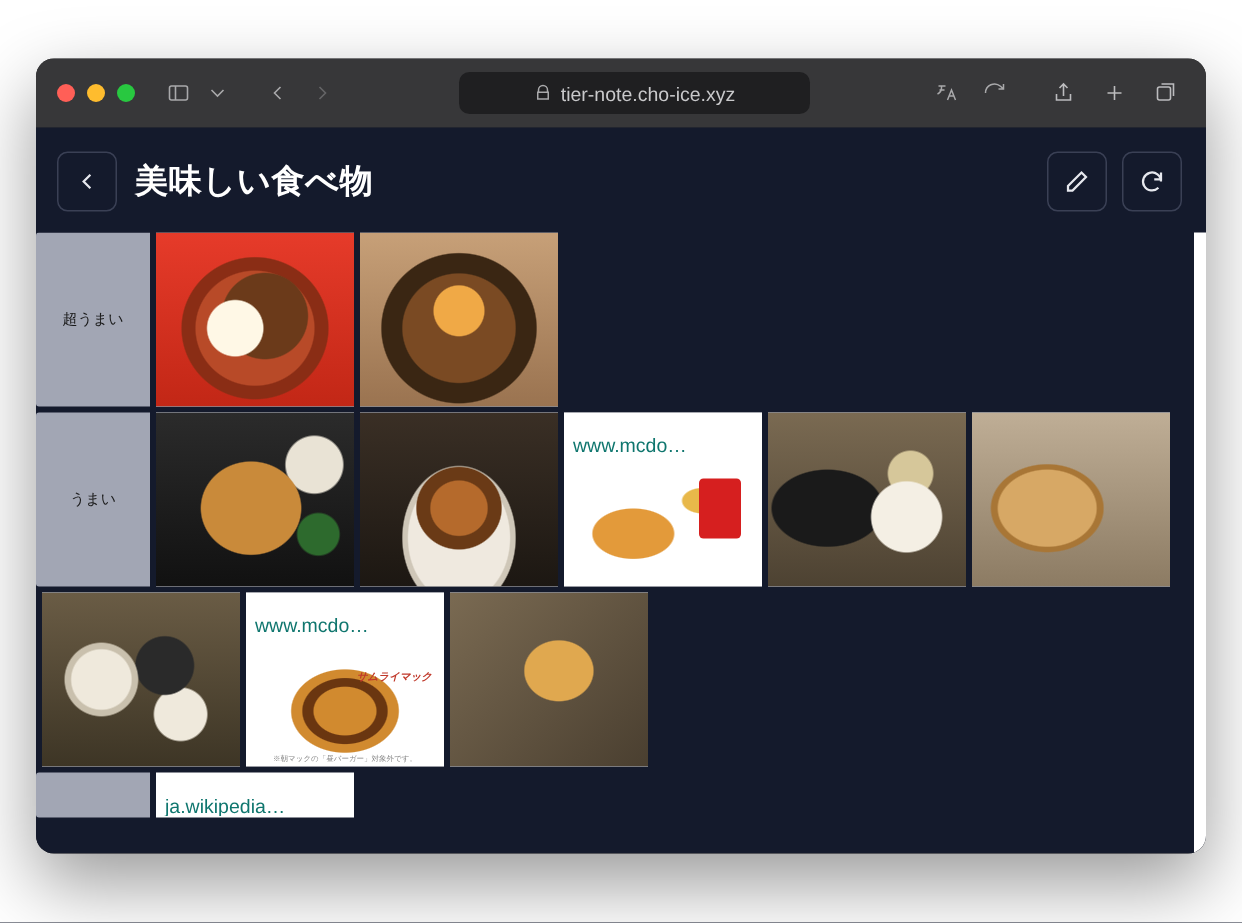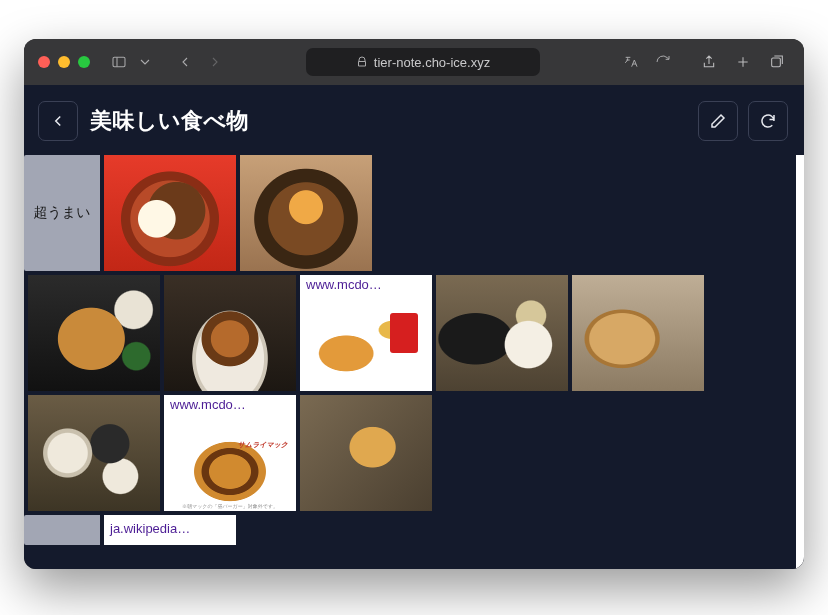--- a/index.html
+++ b/index.html
@@ -44,30 +44,30 @@
   }
   .back-btn svg, .icon-btn svg { width: 18px; height: 18px; stroke: currentColor; fill: none; stroke-width: 2; }
   .title { font-size: 22px; font-weight: 700; flex: 1; letter-spacing: 0.5px; }
   .hdr-actions { display:flex; gap:10px;}
 
   .tiers { position: absolute; left: 0; right: 8px; top: 70px; bottom: 0; overflow: hidden; }
   .tier-row { display: flex; margin-bottom: 4px; }
   .tier-label {
     width: 76px; min-height: 100px; background: #a2a6b4; color: #1a1a1a;
     display: flex; align-items: center; justify-content: center;
-    font-size: 14px; font-weight: 500; text-align: right; flex-shrink: 0;
+    font-size: 10px; font-weight: 500; text-align: right; flex-shrink: 0;
     border-top-left-radius: 2px; border-bottom-left-radius: 2px;
   }
   .tier-items { display: flex; gap: 0; }
   .card {
     width: 132px; height: 116px; background: #fff; margin-left: 4px;
     position: relative; display: flex; flex-direction: column; overflow: hidden;
   }
   .card .caption {
-    background: #fff; color: #4c1d95; font-size: 13px; padding: 2px 6px;
+    background: #fff; color: #0f766e; font-size: 13px; padding: 14px 6px;
     white-space: nowrap; overflow: hidden; text-overflow: ellipsis; height: 22px;
     border-bottom: 0;
   }
   .card .img { flex: 1; position: relative; overflow: hidden; }
   .card.no-caption .img { height: 100%; }
   .card.caption-top { }
   .card.caption-top .caption { order: -1; }
 
   
   .food {
@@ -240,20 +240,21 @@
               </div>
             </div>
             <div class="card no-caption">
               <div class="img">
                 <div class="food f-gyudon"></div>
               </div>
             </div>
           </div>
         </div>
         <div class="tier-row">
+          <div class="tier-label">うまい</div>
           <div class="tier-items">
             <div class="card no-caption">
               <div class="img">
                 <div class="food f-tonkatsu"></div>
               </div>
             </div>
             <div class="card no-caption">
               <div class="img">
                 <div class="food f-burger"></div>
               </div>

